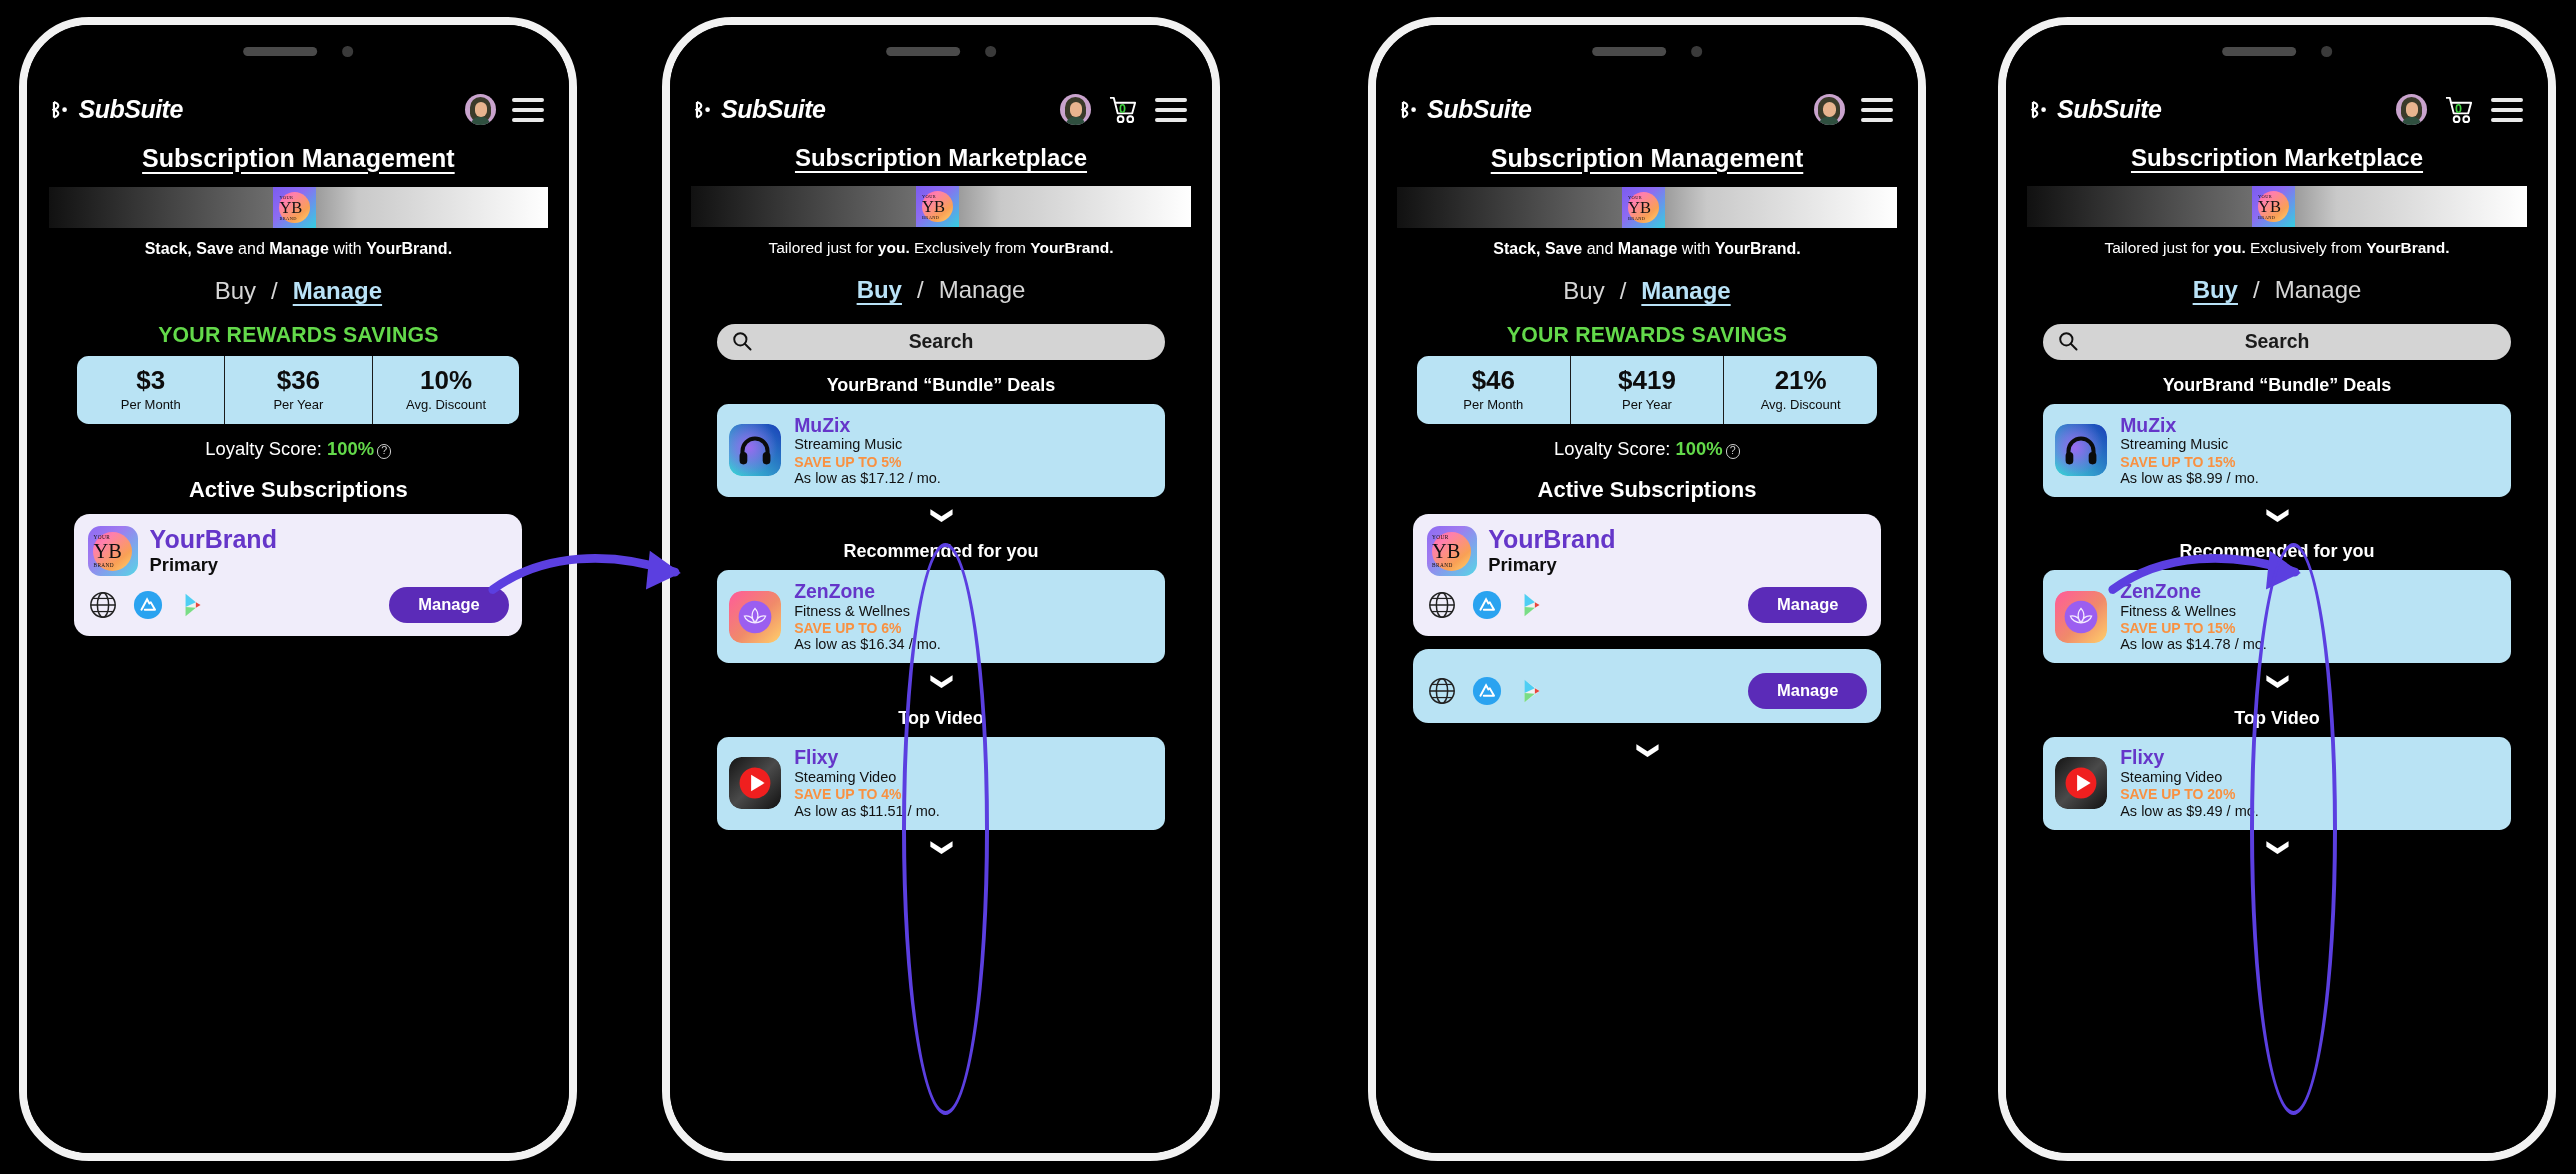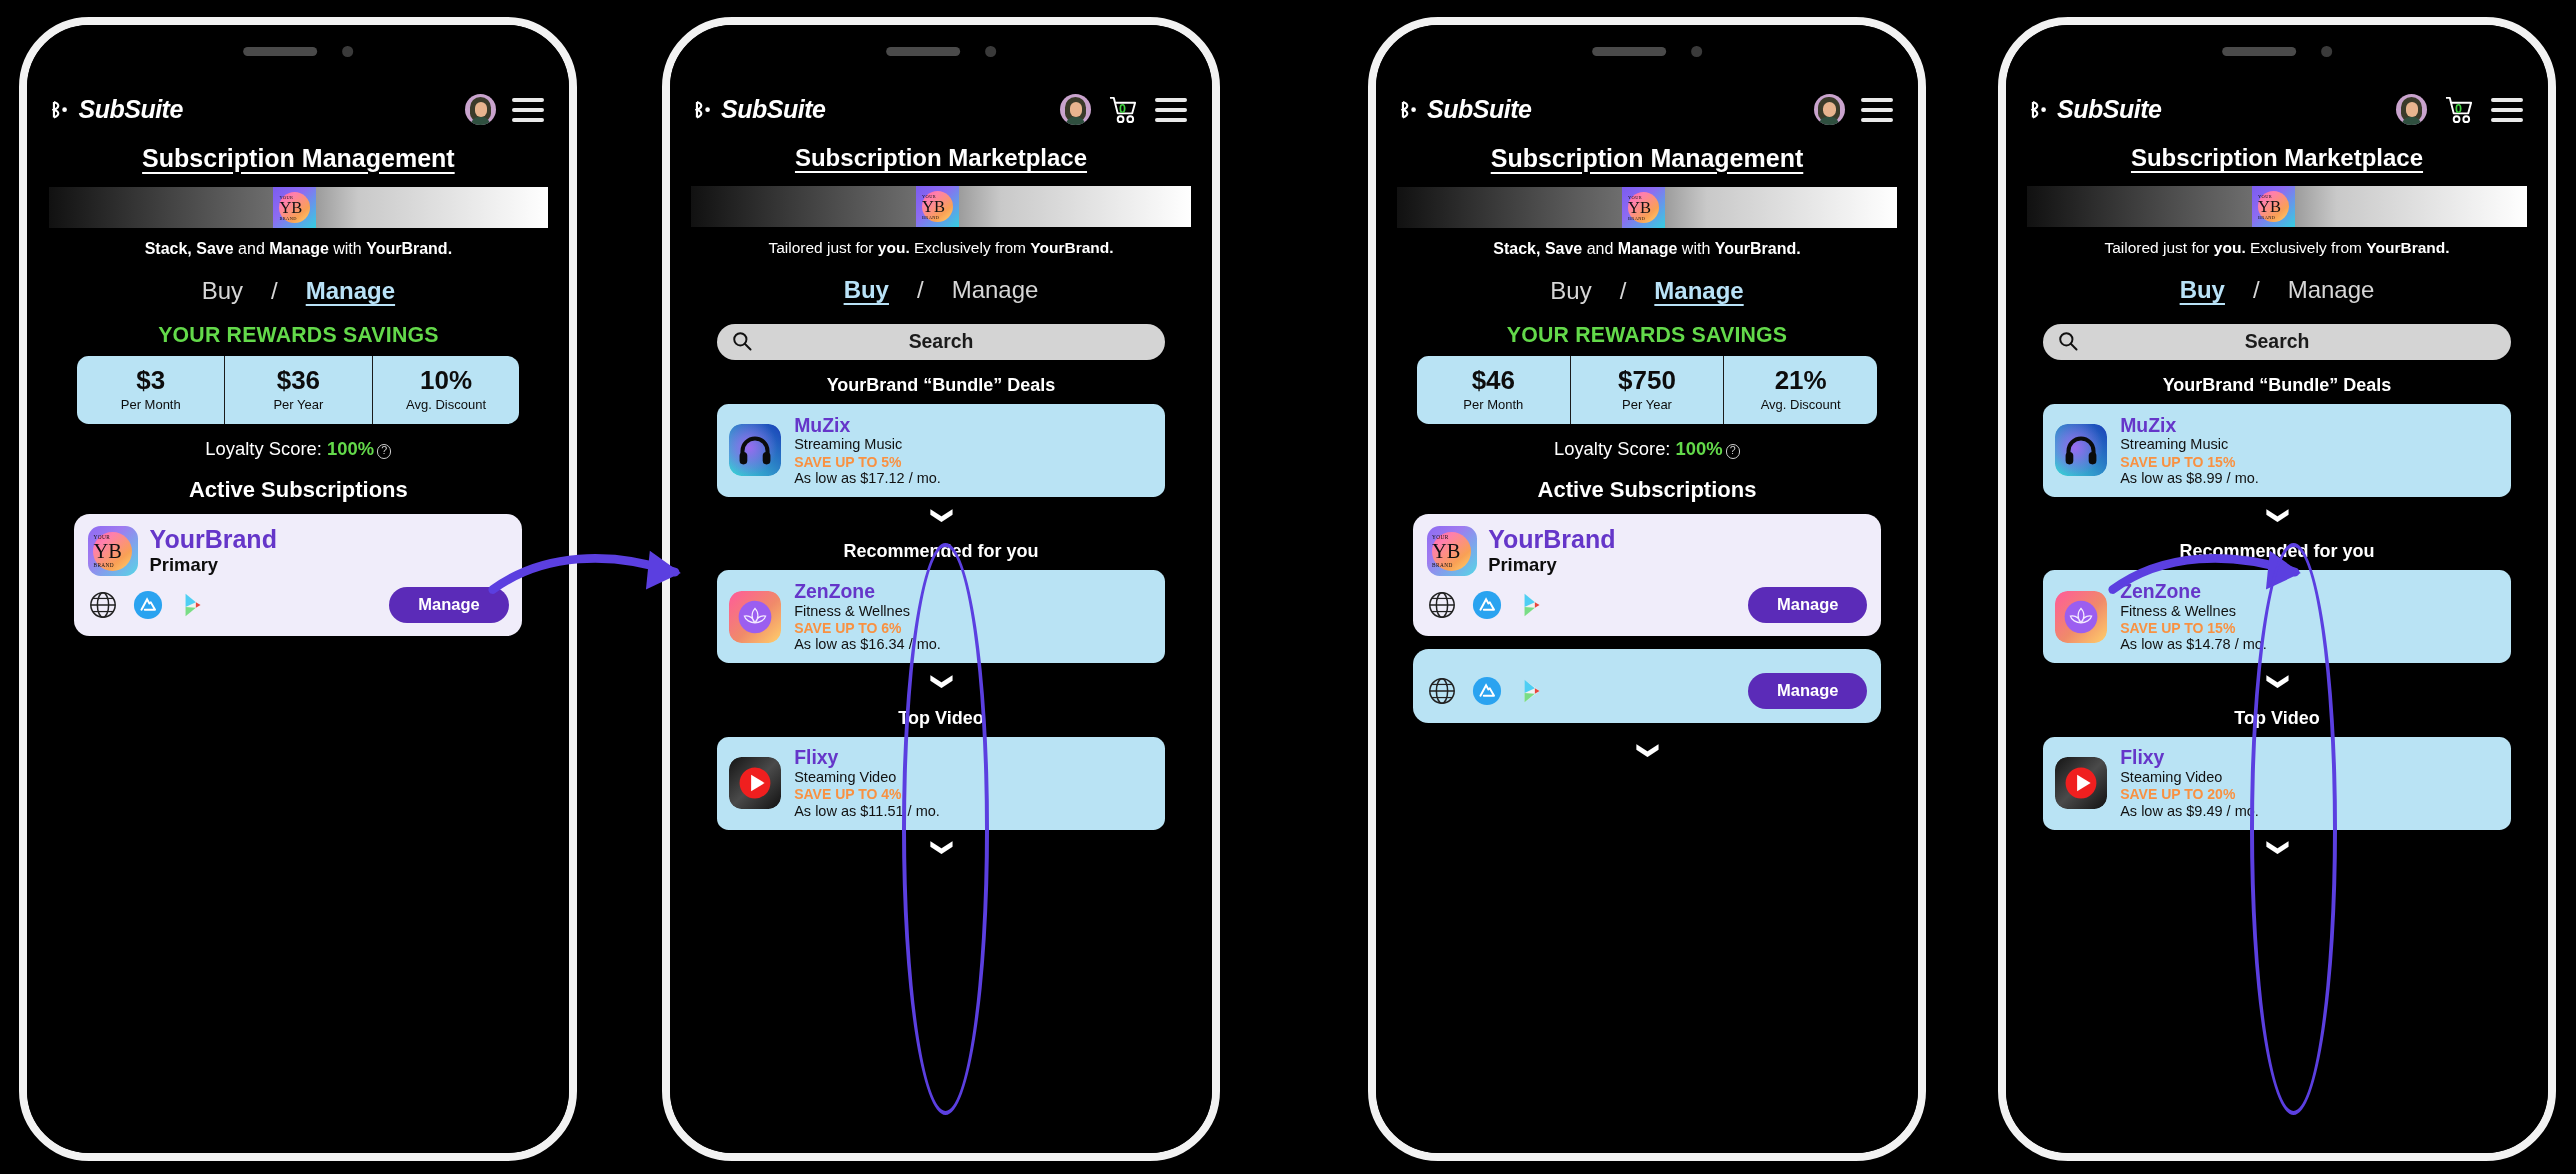--- a/index.html
+++ b/index.html
@@ -148,21 +148,21 @@
     text-align: center; margin-top: 11.6px;
     font-size: 16px; font-weight: bold; color: #fff;
   }
   .tagline .reg { font-weight: normal; }
   .p2 .tagline, .p4 .tagline { font-size: 15.5px; font-weight: normal; }
   .p2 .tagline b, .p4 .tagline b { font-weight: bold; }
 
   
   .toggle {
     display: flex; align-items: center; justify-content: center;
-    gap: 28px; margin-top: 19.4px;
+    gap: 15px; margin-top: 19.4px;
     font-size: 24px;
   }
   .toggle .opt { color: #d6d6d6; font-weight: normal; }
   .toggle .opt.active {
     color: #b9e2f7; font-weight: bold;
     text-decoration: underline; text-underline-offset: 4.8px;
   }
   .toggle .sep { color: #d6d6d6; }
 
   
@@ -639,21 +639,21 @@
         <span class="opt active">Manage</span>
       </div>
 
       <div class="rewards-title">YOUR REWARDS SAVINGS</div>
       <div class="rewards-row">
         <div class="rewards-cell">
           <div class="rewards-val">$46</div>
           <div class="rewards-lab">Per Month</div>
         </div>
         <div class="rewards-cell">
-          <div class="rewards-val">$750</div>
+          <div class="rewards-val">$419</div>
           <div class="rewards-lab">Per Year</div>
         </div>
         <div class="rewards-cell">
           <div class="rewards-val">21%</div>
           <div class="rewards-lab">Avg. Discount</div>
         </div>
       </div>
 
       <div class="loyalty">
         <span>Loyalty Score: </span><span class="score">100%</span><span class="help">?</span>

